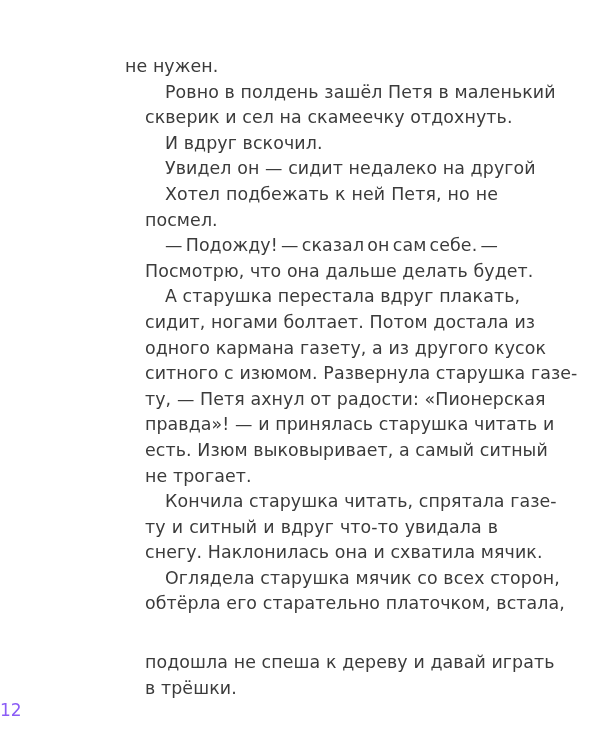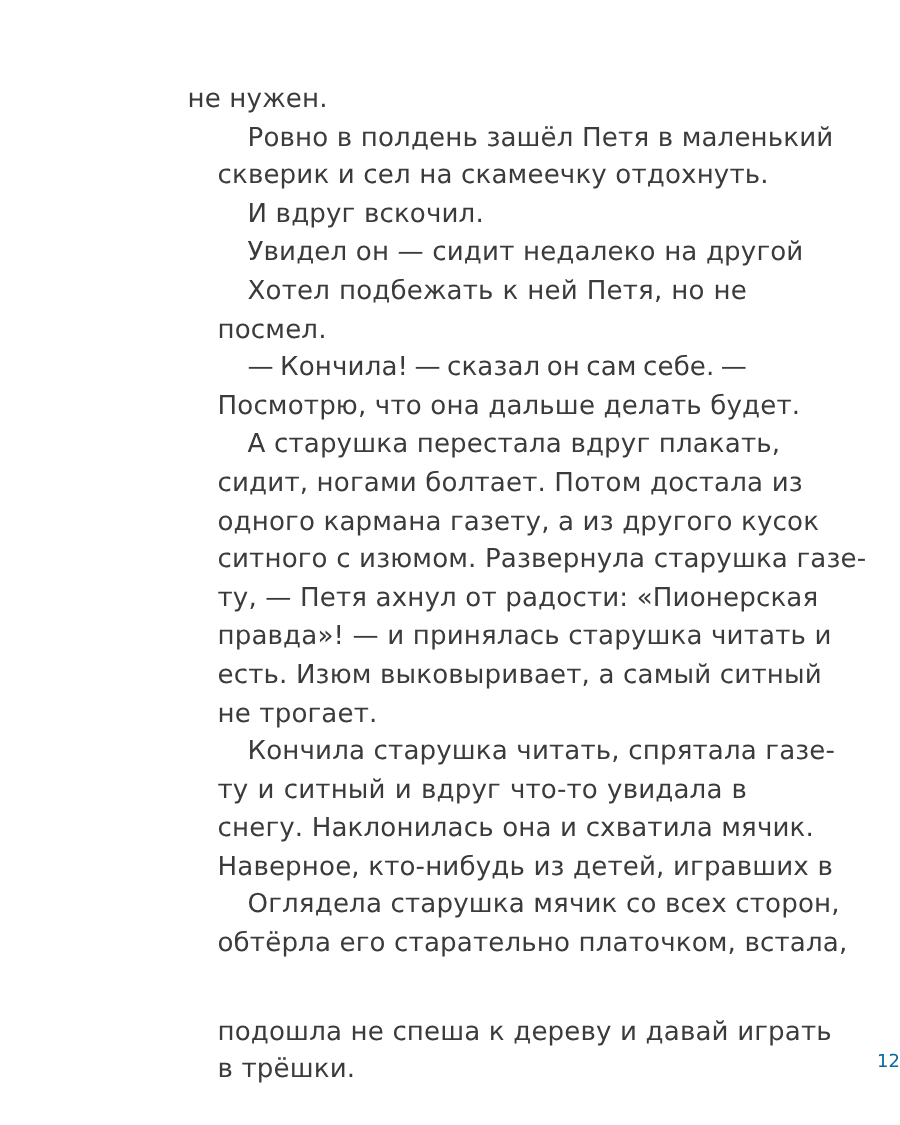--- a/index.html
+++ b/index.html
@@ -45,24 +45,24 @@
     text-align-last: left;
   }
   .line.indent {
     padding-left: 20px;
   }
   .page-number {
     position: absolute;
     left: 0;
     width: 600px;
     top: 700px;
-    text-align: right;
+    text-align: left;
     font-family: "DejaVu Sans", sans-serif;
-    font-size: 12px;
-    color: #0369a1;
+    font-size: 17px;
+    color: #8b5cf6;
   }
 </style>
 </head>
 <body>
 
 <div class="page">
 
   <p class="para cont">
     <span class="line last">не нужен.</span>
   </p>
@@ -79,40 +79,39 @@
   <p class="para">
     <span class="line indent" style="display: block;">Увидел он — сидит недалеко на другой</span>
   </p>
 
   <p class="para">
     <span class="line indent" style="display: block; word-spacing: 0.333333px;">Хотел подбежать к ней Петя, но не</span>
     <span class="line last">посмел.</span>
   </p>
 
   <p class="para">
-    <span class="line indent" style="display: block; word-spacing: -2.42857px;">— Кончила! — сказал он сам себе. —</span>
+    <span class="line indent" style="display: block; word-spacing: -2.42857px;">— Подожду! — сказал он сам себе. —</span>
     <span class="line last">Посмотрю, что она дальше делать будет.</span>
   </p>
 
   <p class="para">
     <span class="line indent" style="display: block;">А старушка перестала вдруг плакать,</span>
     <span class="line" style="display: block;">сидит, ногами болтает. Потом достала из</span>
     <span class="line" style="display: block;">одного кармана газету, а из другого кусок</span>
     <span class="line" style="display: block;">ситного с изюмом. Развернула старушка газе-</span>
     <span class="line" style="display: block;">ту, — Петя ахнул от радости: «Пионерская</span>
     <span class="line" style="display: block;">правда»! — и принялась старушка читать и</span>
     <span class="line" style="display: block;">есть. Изюм выковыривает, а самый ситный</span>
     <span class="line last">не трогает.</span>
   </p>
 
   <p class="para">
     <span class="line indent" style="display: block;">Кончила старушка читать, спрятала газе-</span>
     <span class="line" style="display: block; word-spacing: 0.428571px;">ту и ситный и вдруг что-то увидала в</span>
     <span class="line" style="display: block;">снегу. Наклонилась она и схватила мячик.</span>
-    <span class="line" style="display: block;">Наверное, кто-нибудь из детей, игравших в</span>
   </p>
 
   <p class="para">
     <span class="line indent" style="display: block;">Оглядела старушка мячик со всех сторон,</span>
     <span class="line" style="display: block;">обтёрла его старательно платочком, встала,</span>
     <span class="line" style="display: block; margin-top: 33px;">подошла не спеша к дереву и давай играть</span>
     <span class="line last">в трёшки.</span>
   </p>
 </div>
 

